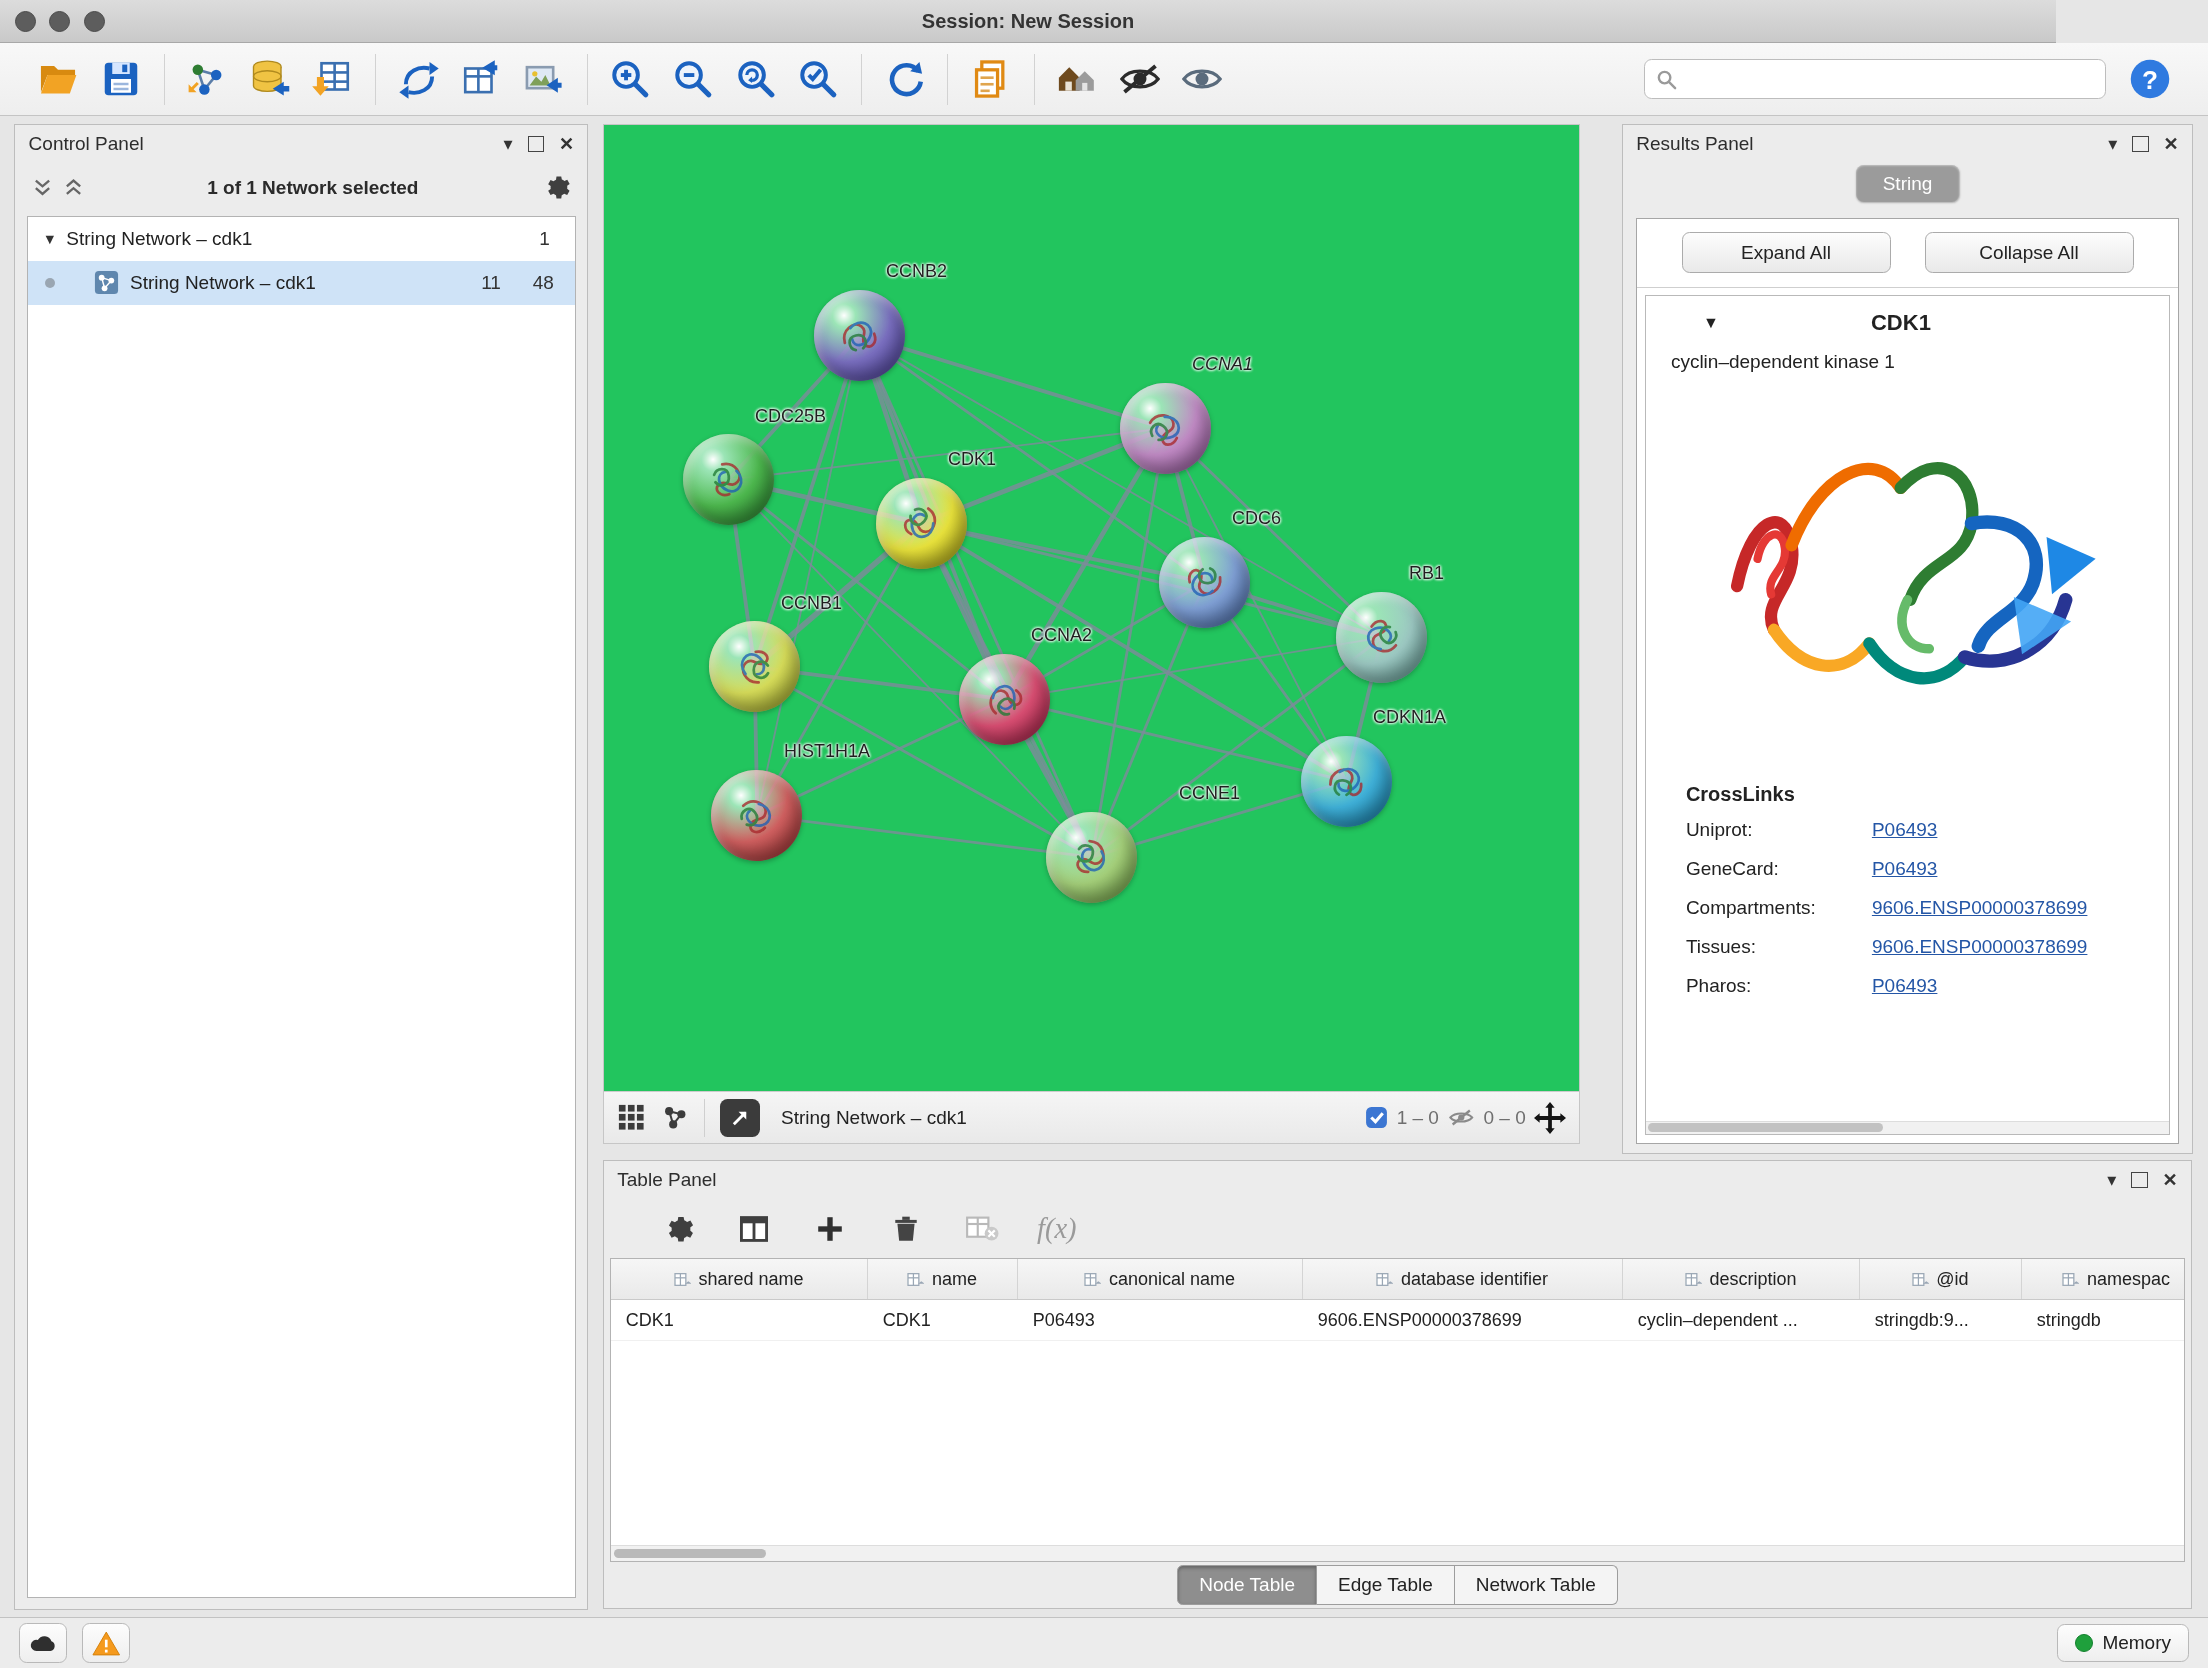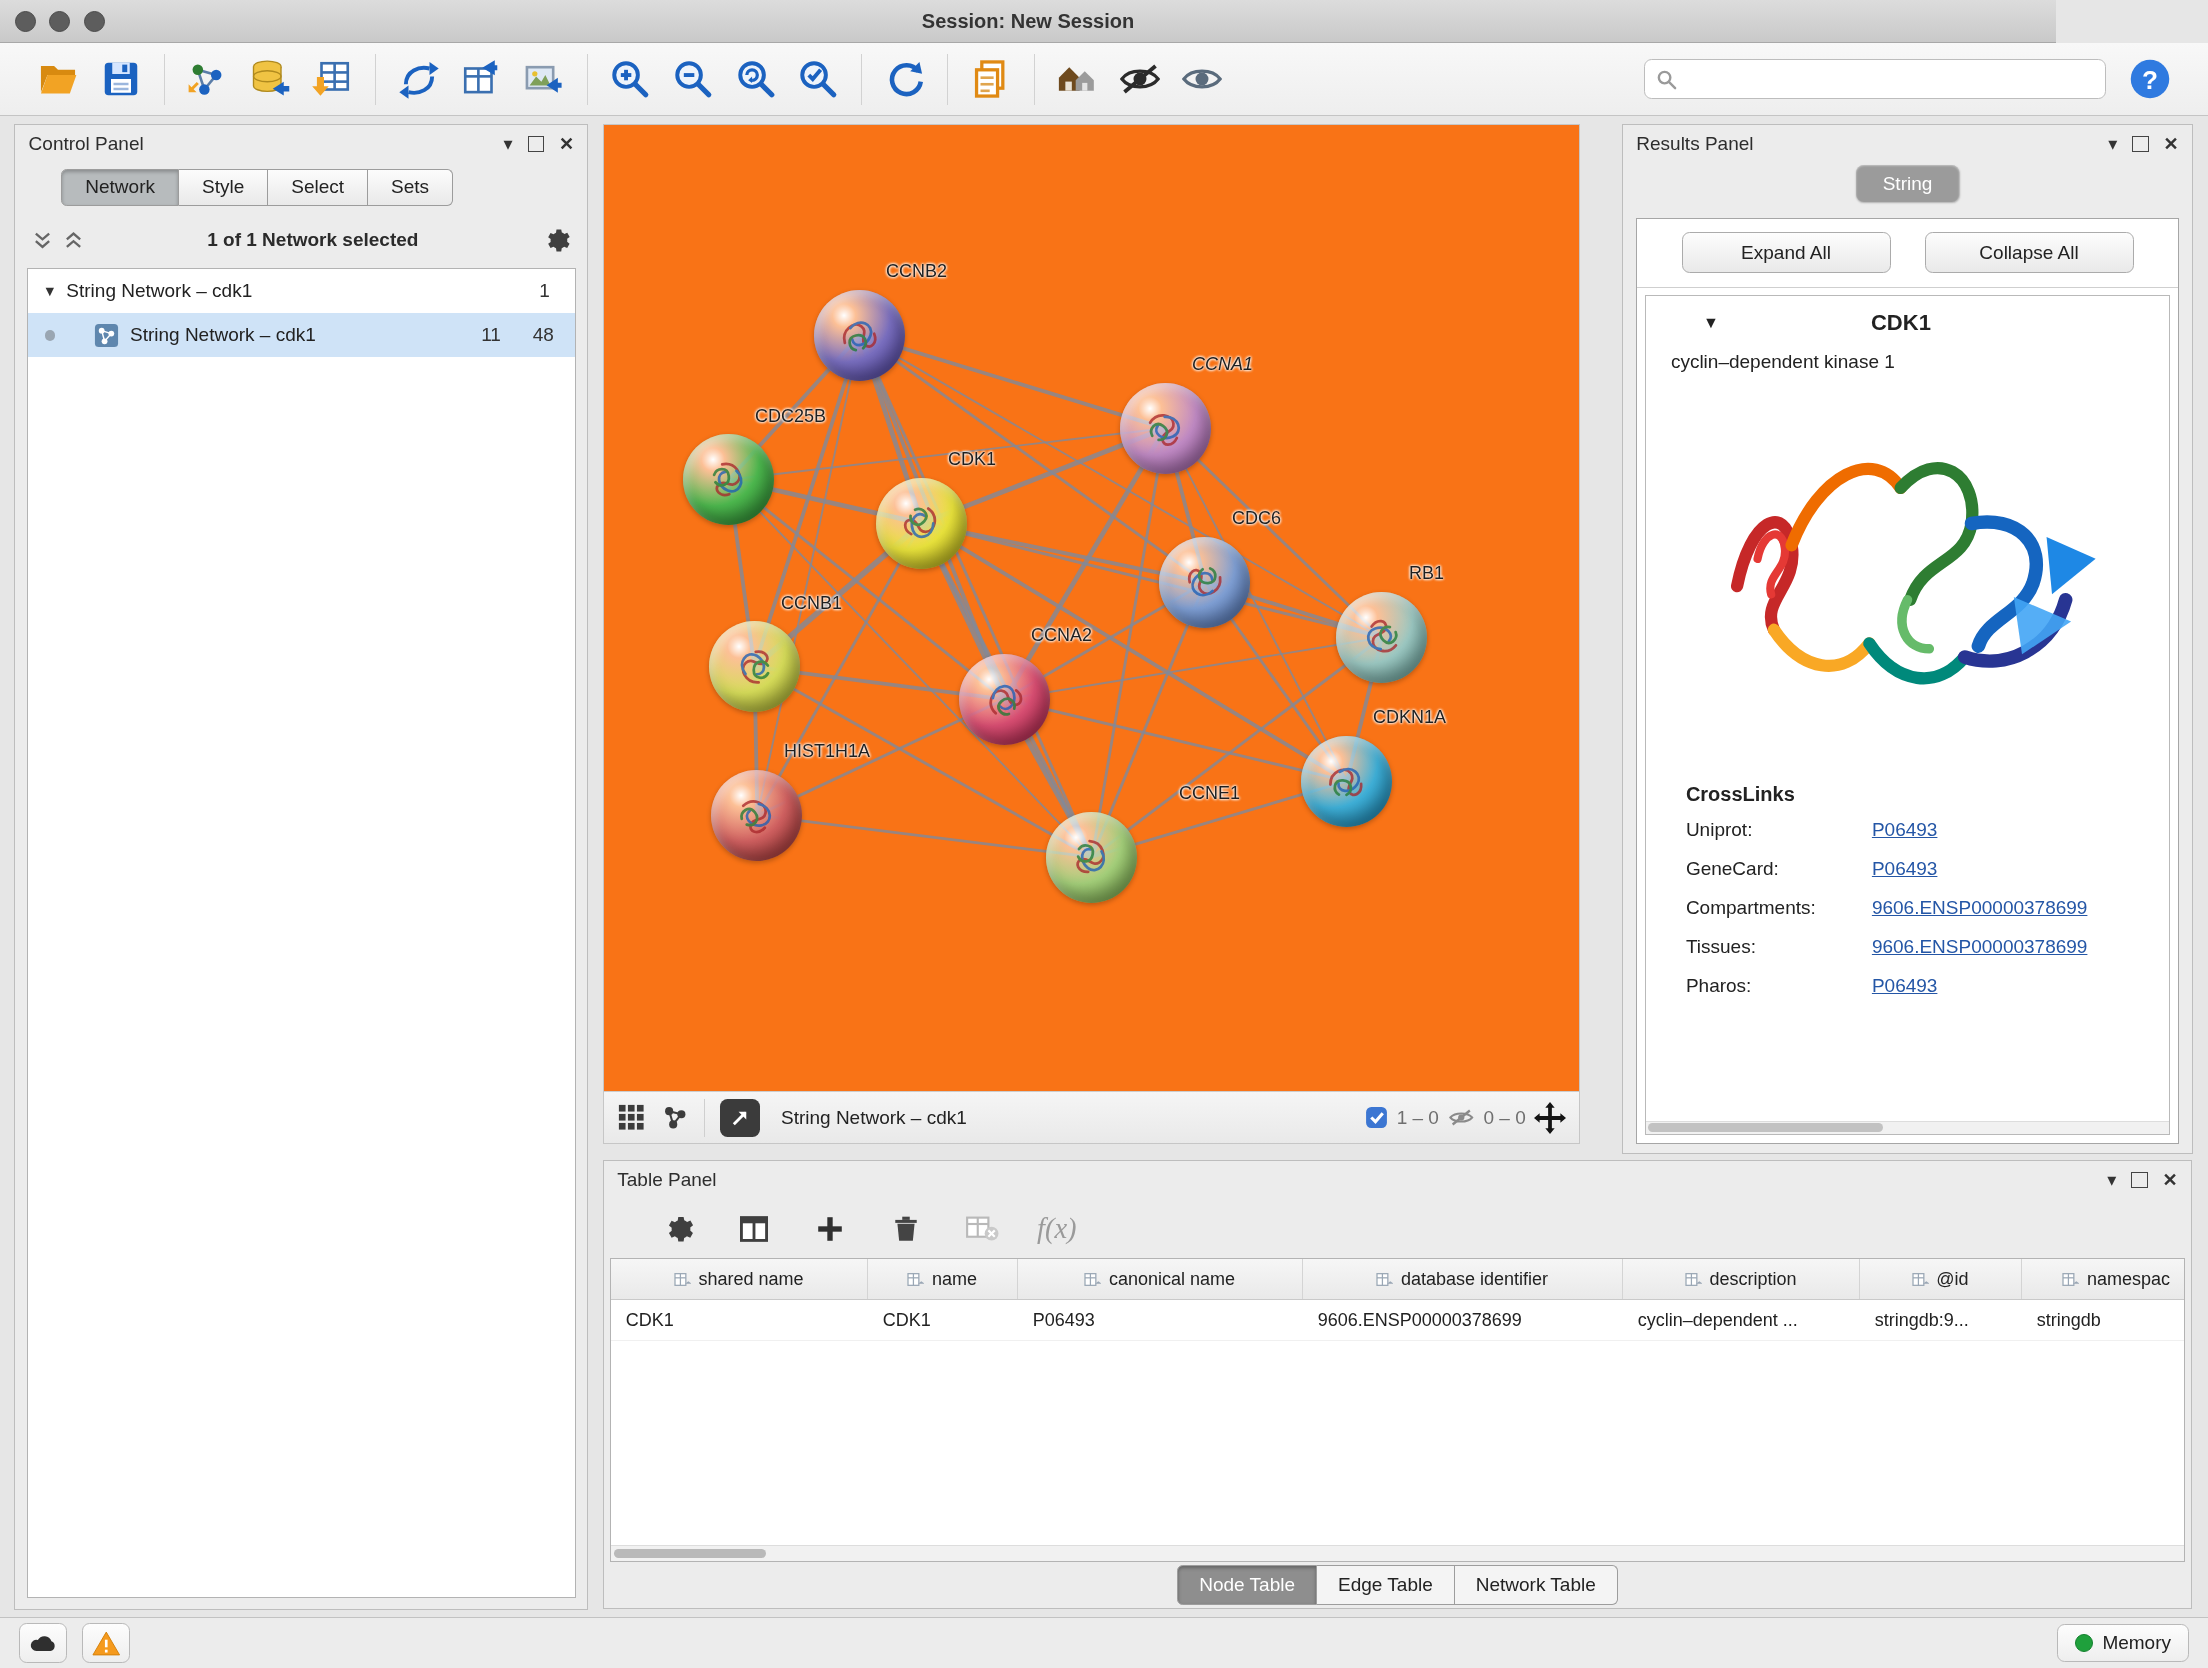--- a/index.html
+++ b/index.html
@@ -33,21 +33,21 @@
   .tree-box{margin:3.8px 11.4px 11.4px;border:1px solid #b3b3b3;background:#fff;flex:1;overflow:hidden;}
   .tree-row{height:44px;display:flex;align-items:center;font-size:19px;}
   .tree-row .tri{margin:0 9.5px 0 15px;font-size:14.3px;color:#333;}
   .tree-row.child{background:#cfe3f7;}
   .tree-row .dot{width:10.5px;height:10.5px;border-radius:50%;background:#9aa6b2;margin:0 13.3px 0 17px;flex:none;}
   .tree-row .cnt{margin-left:auto;color:#333;padding-right:25px;}
   .tree-row .cnt2{width:55px;text-align:right;color:#333;}
   .tree-row .cnt3{width:53px;text-align:right;color:#333;padding-right:21px;}
   
   .network-area{position:absolute;left:603px;top:124px;width:977px;height:1020px;border:1px solid #c6c6c6;box-sizing:border-box;display:flex;flex-direction:column;background:#fff;}
-  .net-canvas{position:relative;flex:1;overflow:hidden;background:#f97316;}
+  .net-canvas{position:relative;flex:1;overflow:hidden;background:#22c55e;}
   .edges{position:absolute;left:0;top:0;}
   .node{position:absolute;width:91px;height:91px;border-radius:50%;box-shadow:inset -5.7px -9.5px 15px rgba(0,0,0,.28), inset 3.8px 5.7px 9.5px rgba(255,255,255,.45), 0 1.9px 4.8px rgba(0,0,0,.25);}
   .node .sq{position:absolute;left:18px;top:18px;opacity:.9;}
   .nlabel{position:absolute;font-size:18px;color:#1f1f1f;white-space:nowrap;text-shadow:0 0 2.9px #fff,0 0 2.9px #fff,0 0 2.9px #fff;}
   .net-status{height:51px;background:linear-gradient(#f5f5f5,#e9e9e9);border-top:1px solid #cccccc;display:flex;align-items:center;padding:0 13.3px;gap:15px;}
   .ns-sep{width:1px;height:38px;background:#cfcfcf;}
   .darkbtn{width:40px;height:38px;border-radius:7.6px;background:#3b3b3b;display:flex;align-items:center;justify-content:center;}
   .ns-name{font-size:19px;color:#222;margin-left:5.7px;}
   .ns-right{margin-left:auto;display:flex;align-items:center;gap:8px;}
   .ns-count{font-size:19px;color:#6f6f6f;}
@@ -263,26 +263,20 @@
 
 <div class="control-panel">
   <div class="panel-header">
     <span>Control Panel</span>
     <span class="ph-icons">
       <span class="ph-ico">▾</span>
       <span class="float-sq"></span>
       <span class="ph-ico" style="font-weight:bold">✕</span>
     </span>
   </div>
-  <div class="cp-tabs" id="cp-tabs">
-      <div class="cp-tab sel">Network</div>
-      <div class="cp-tab">Style</div>
-      <div class="cp-tab">Select</div>
-      <div class="cp-tab">Sets</div>
-    </div>
   <div class="sel-row">
     <svg width="21" height="28.5" viewBox="0 0 22 30">
         <path d="M4 8 l7 6 7-6" stroke="#666" stroke-width="2.5" fill="none"></path>
         <path d="M4 16 l7 6 7-6" stroke="#666" stroke-width="2.5" fill="none"></path>
       </svg>
     <svg width="21" height="28.5" viewBox="0 0 22 30" style="margin-left:9.5px">
         <path d="M4 14 l7-6 7 6" stroke="#666" stroke-width="2.5" fill="none"></path>
         <path d="M4 22 l7-6 7 6" stroke="#666" stroke-width="2.5" fill="none"></path>
       </svg>
     <span class="txt">1 of 1 Network selected</span>

